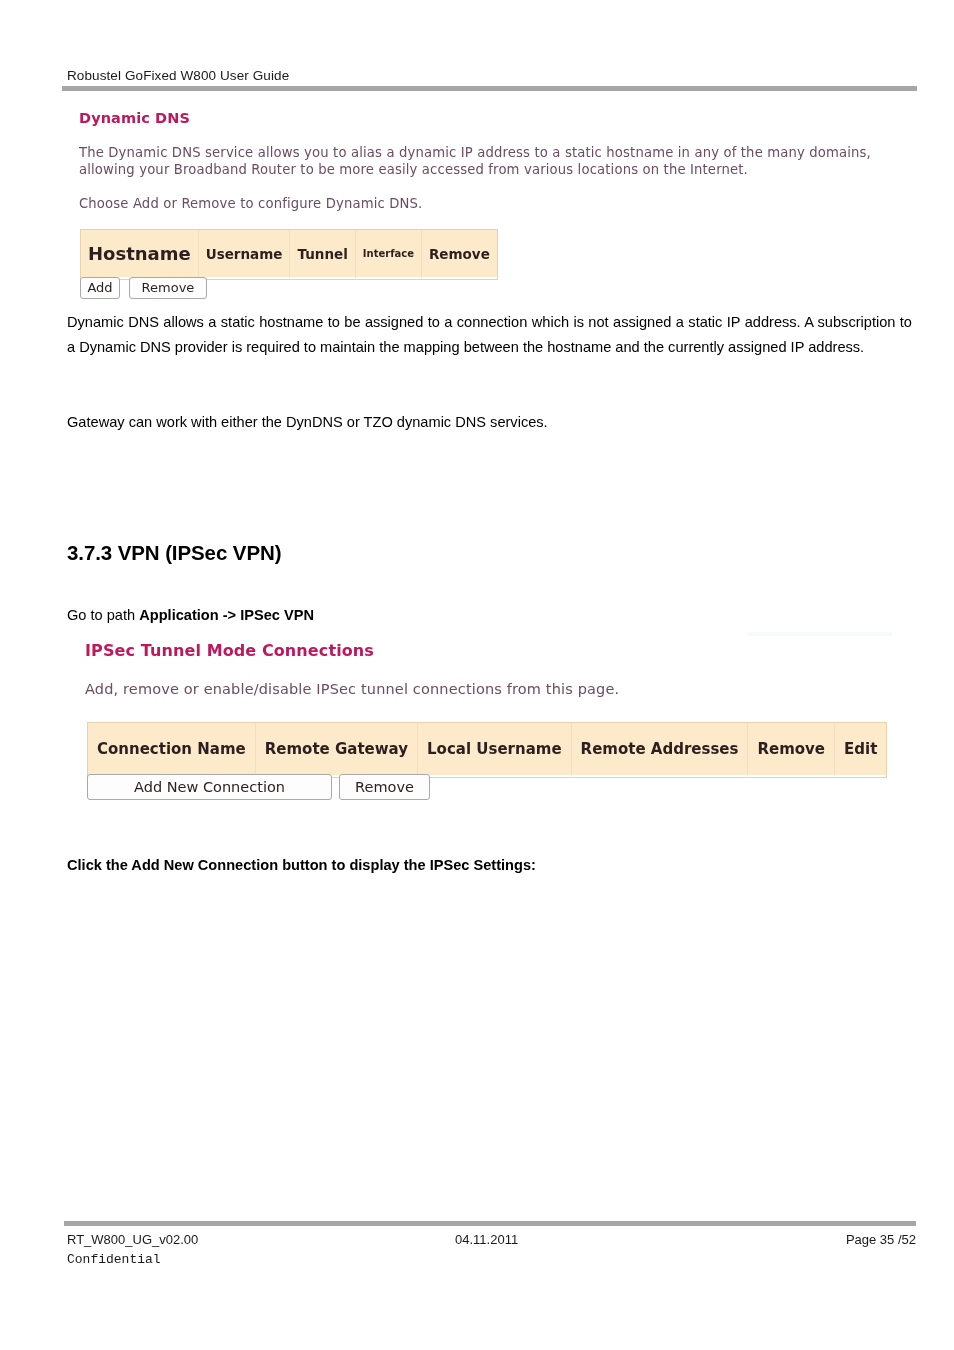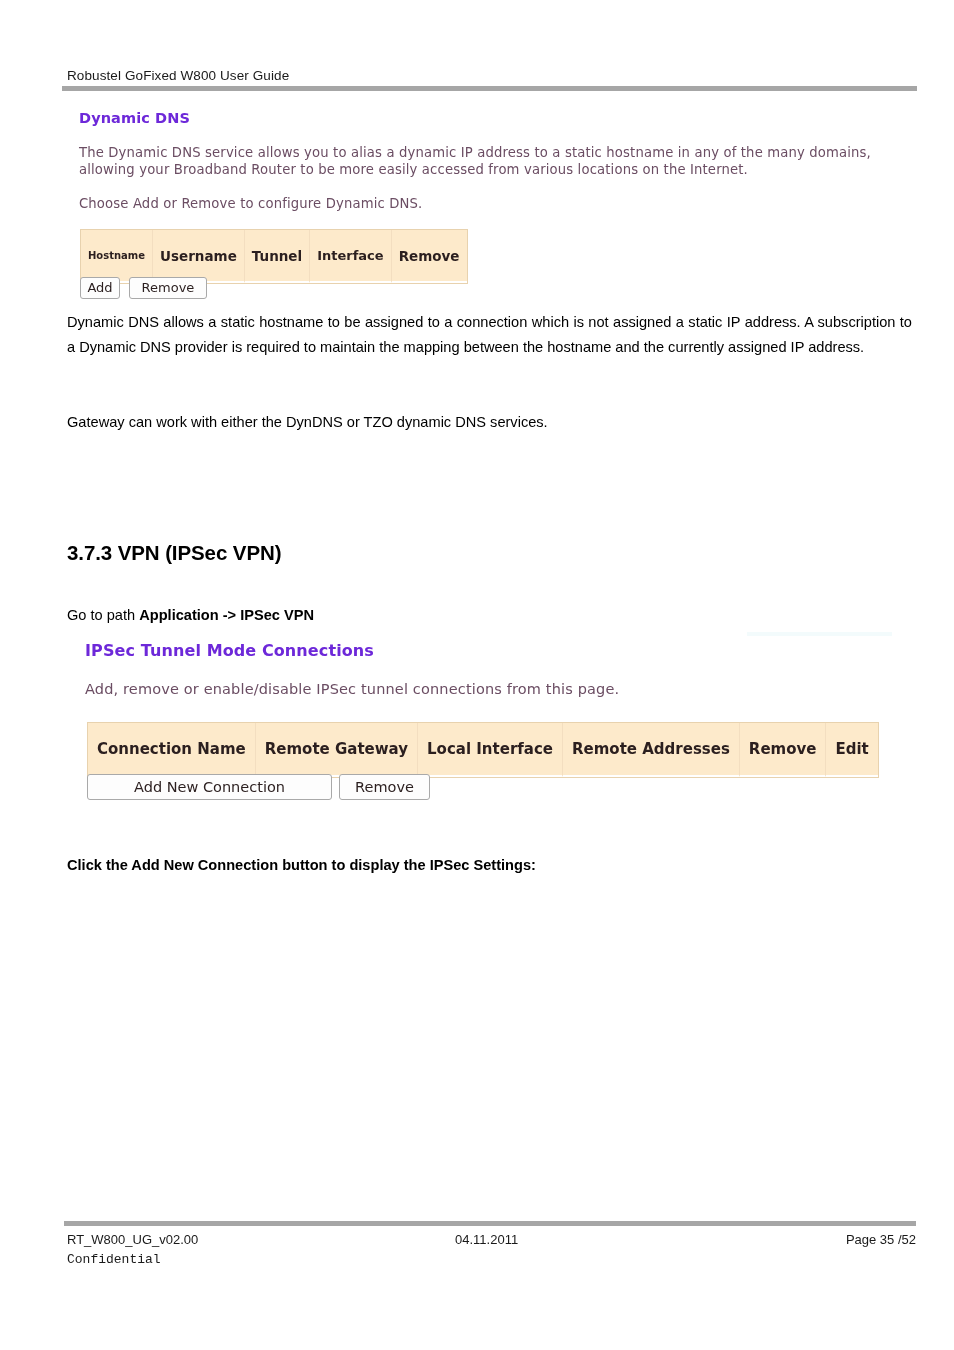--- a/index.html
+++ b/index.html
@@ -45,21 +45,21 @@
 
   
   .shot {
     position: absolute;
     background: #ffffff;
   }
   .shot-title {
     font-family: "DejaVu Sans", sans-serif;
     font-weight: bold;
     font-size: 14.5px;
-    color: #6d28d9;
+    color: #be185d;
     letter-spacing: .1px;
   }
   .shot-text {
     font-family: "DejaVu Sans", sans-serif;
     font-size: 13.2px;
     color: #6b4d63;
     line-height: 17px;
     letter-spacing: .15px;
   }
 
@@ -169,24 +169,24 @@
 
     <div class="shot-text" style="position:absolute; left:12px; top:39px; width:840px;">The Dynamic DNS service allows you to alias a dynamic IP address to a static hostname in any of the many domains,</div>
 
     <div class="shot-text" style="position:absolute; left:12px; top:56px; width:840px;">allowing your Broadband Router to be more easily accessed from various locations on the Internet.</div>
 
     <div class="shot-text" style="position:absolute; left:12px; top:90px;">Choose Add or Remove to configure Dynamic DNS.</div>
 
     <table class="ui-table" style="position:absolute; left:13px; top:124px;">
       <tbody>
           <tr>
-        <th style="font-size:10px; padding:8px 7px;">Hostname</th>
+        <th style="font-size:18px; padding:8px 7px;">Hostname</th>
         <th style="font-size:13.5px; padding:4px 7px;">Username</th>
         <th style="font-size:13.5px; padding:4px 7px;">Tunnel</th>
-        <th style="font-size:13px; padding:18px 7px;">Interface</th>
+        <th style="font-size:10px; padding:18px 7px;">Interface</th>
         <th style="font-size:13.5px; padding:4px 7px;">Remove</th>
       </tr>
     </tbody>
       </table>
 
     <div class="ui-btn" style="position:absolute; left:13px; top:172px; width:40px; height:22px; line-height:20px; font-size:13px;">Add</div>
     <div class="ui-btn" style="position:absolute; left:62px; top:172px; width:78px; height:22px; line-height:20px; font-size:13px;">Remove</div>
   </div>
 
   <div class="para" style="top:310px;">Dynamic DNS allows a static hostname to be assigned to a connection which is not assigned a static IP address. A subscription to a Dynamic DNS provider is required to maintain the mapping between the hostname and the currently assigned IP address.</div>
@@ -204,21 +204,21 @@
 
     <div class="shot-title" style="position:absolute; left:5px; top:3px; font-size:16px;">IPSec Tunnel Mode Connections</div>
 
     <div class="shot-text" style="position:absolute; left:5px; top:43px; font-size:14.5px;">Add, remove or enable/disable IPSec tunnel connections from this page.</div>
 
     <table class="ui-table" style="position:absolute; left:7px; top:84px;">
       <tbody>
           <tr>
         <th style="font-size:15px; padding:5px 9px;">Connection Name</th>
         <th style="font-size:15px; padding:5px 9px;">Remote Gateway</th>
-        <th style="font-size:15px; padding:5px 9px;">Local Interface</th>
+        <th style="font-size:15px; padding:5px 9px;">Local Username</th>
         <th style="font-size:15px; padding:17px 9px;margin-top:24px;">Remote Addresses</th>
         <th style="font-size:15px; padding:5px 9px;">Remove</th>
         <th style="font-size:15px; padding:5px 9px;">Edit</th>
       </tr>
     </tbody>
       </table>
 
     <div class="ui-btn" style="position:absolute; left:7px; top:136px; width:245px; height:26px; line-height:24px; font-size:14.5px;">Add New Connection</div>
     <div class="ui-btn" style="position:absolute; left:259px; top:136px; width:91px; height:26px; line-height:24px; font-size:14.5px;">Remove</div>
   </div>

